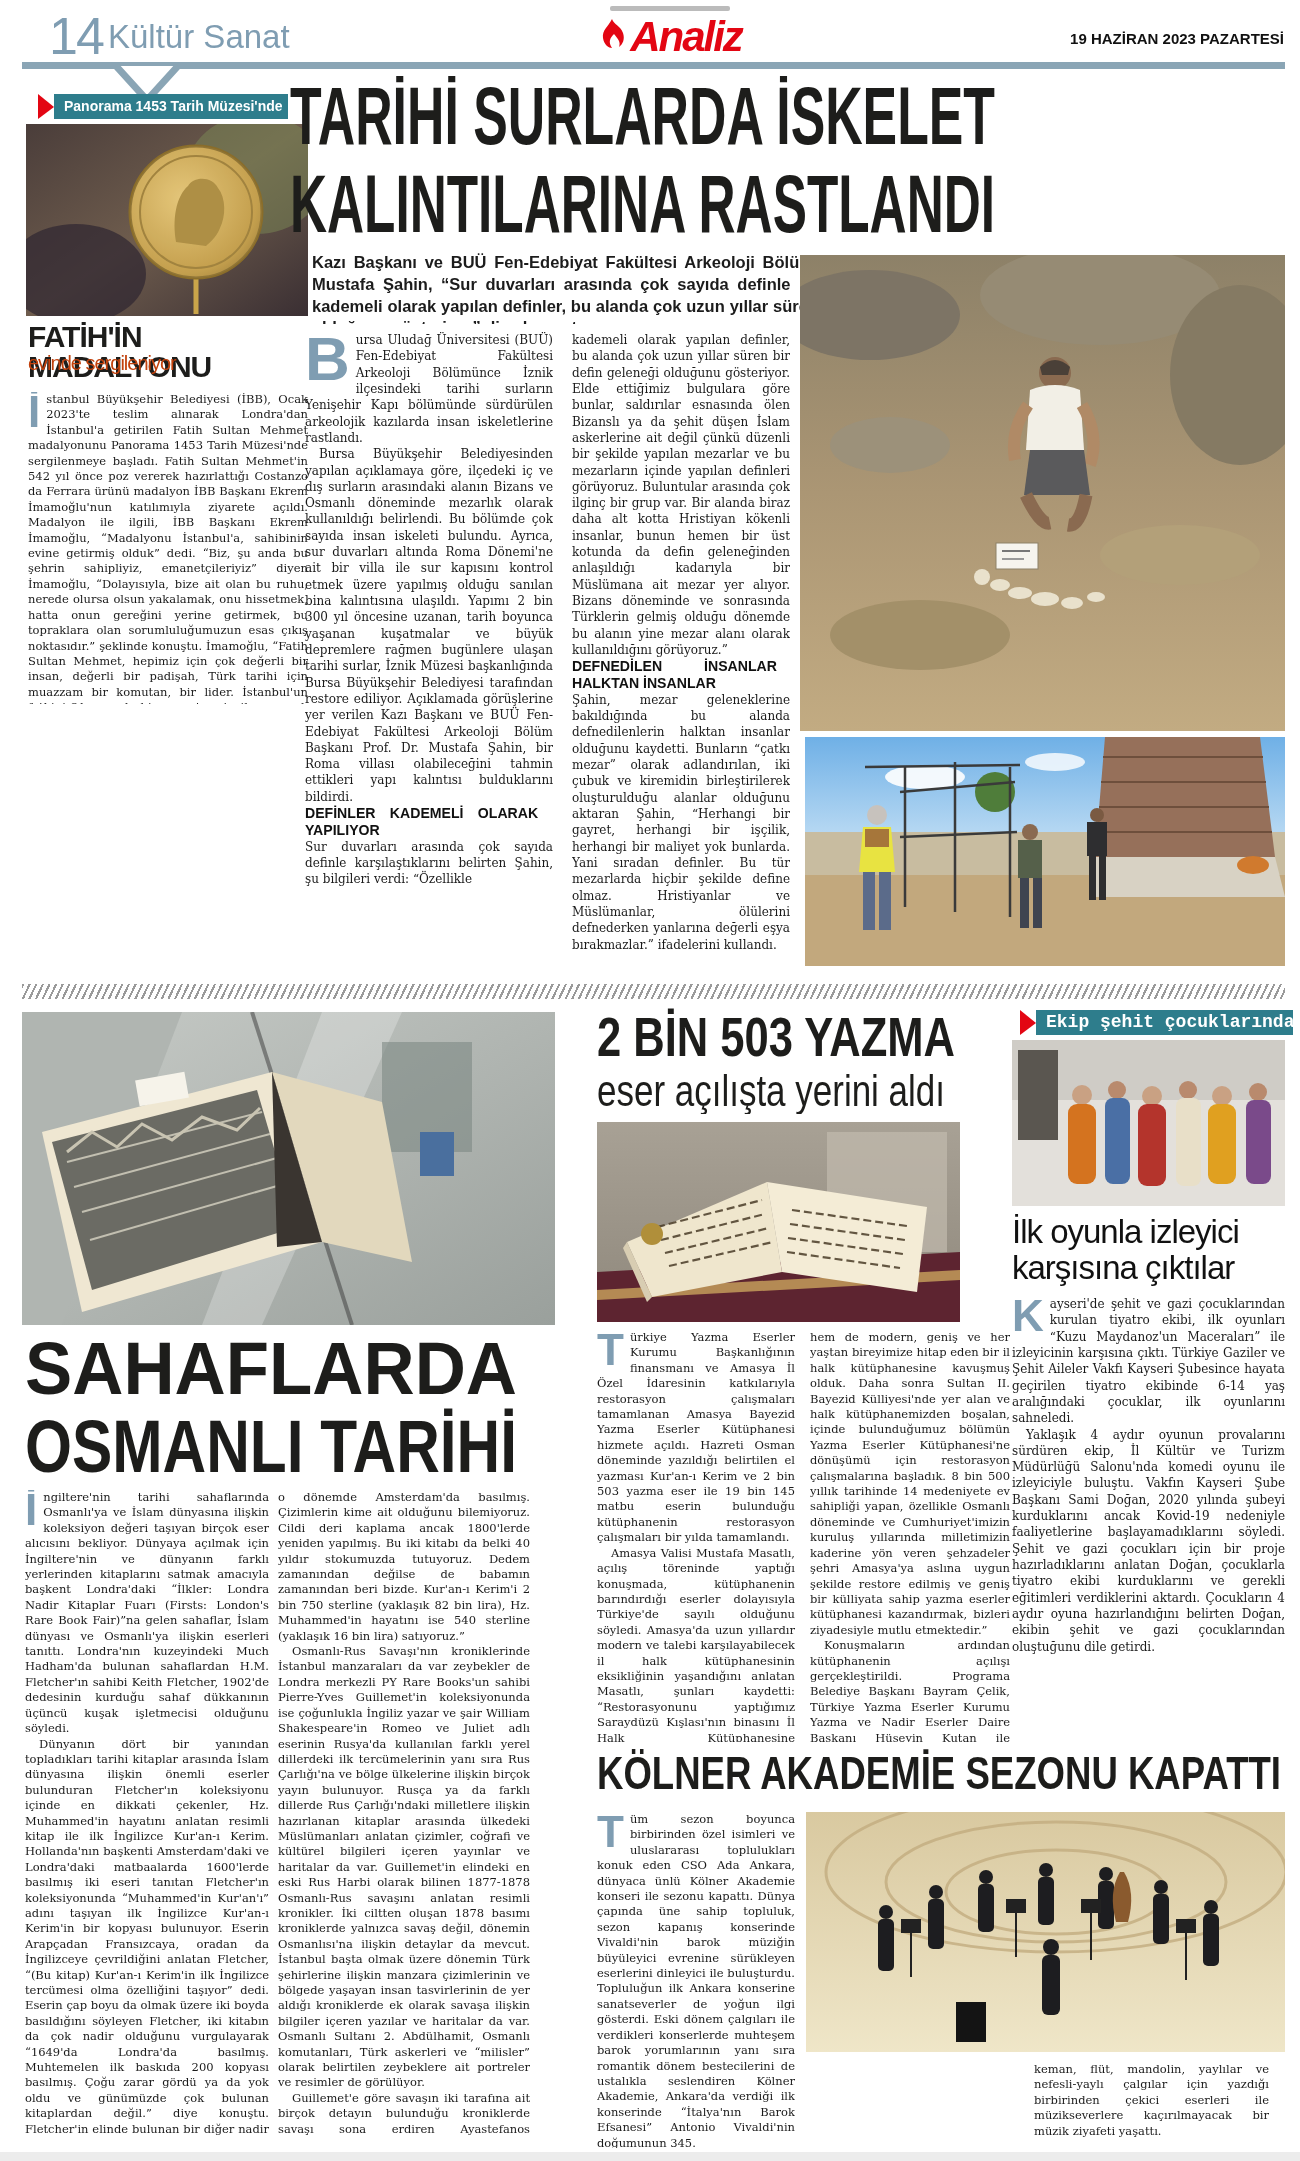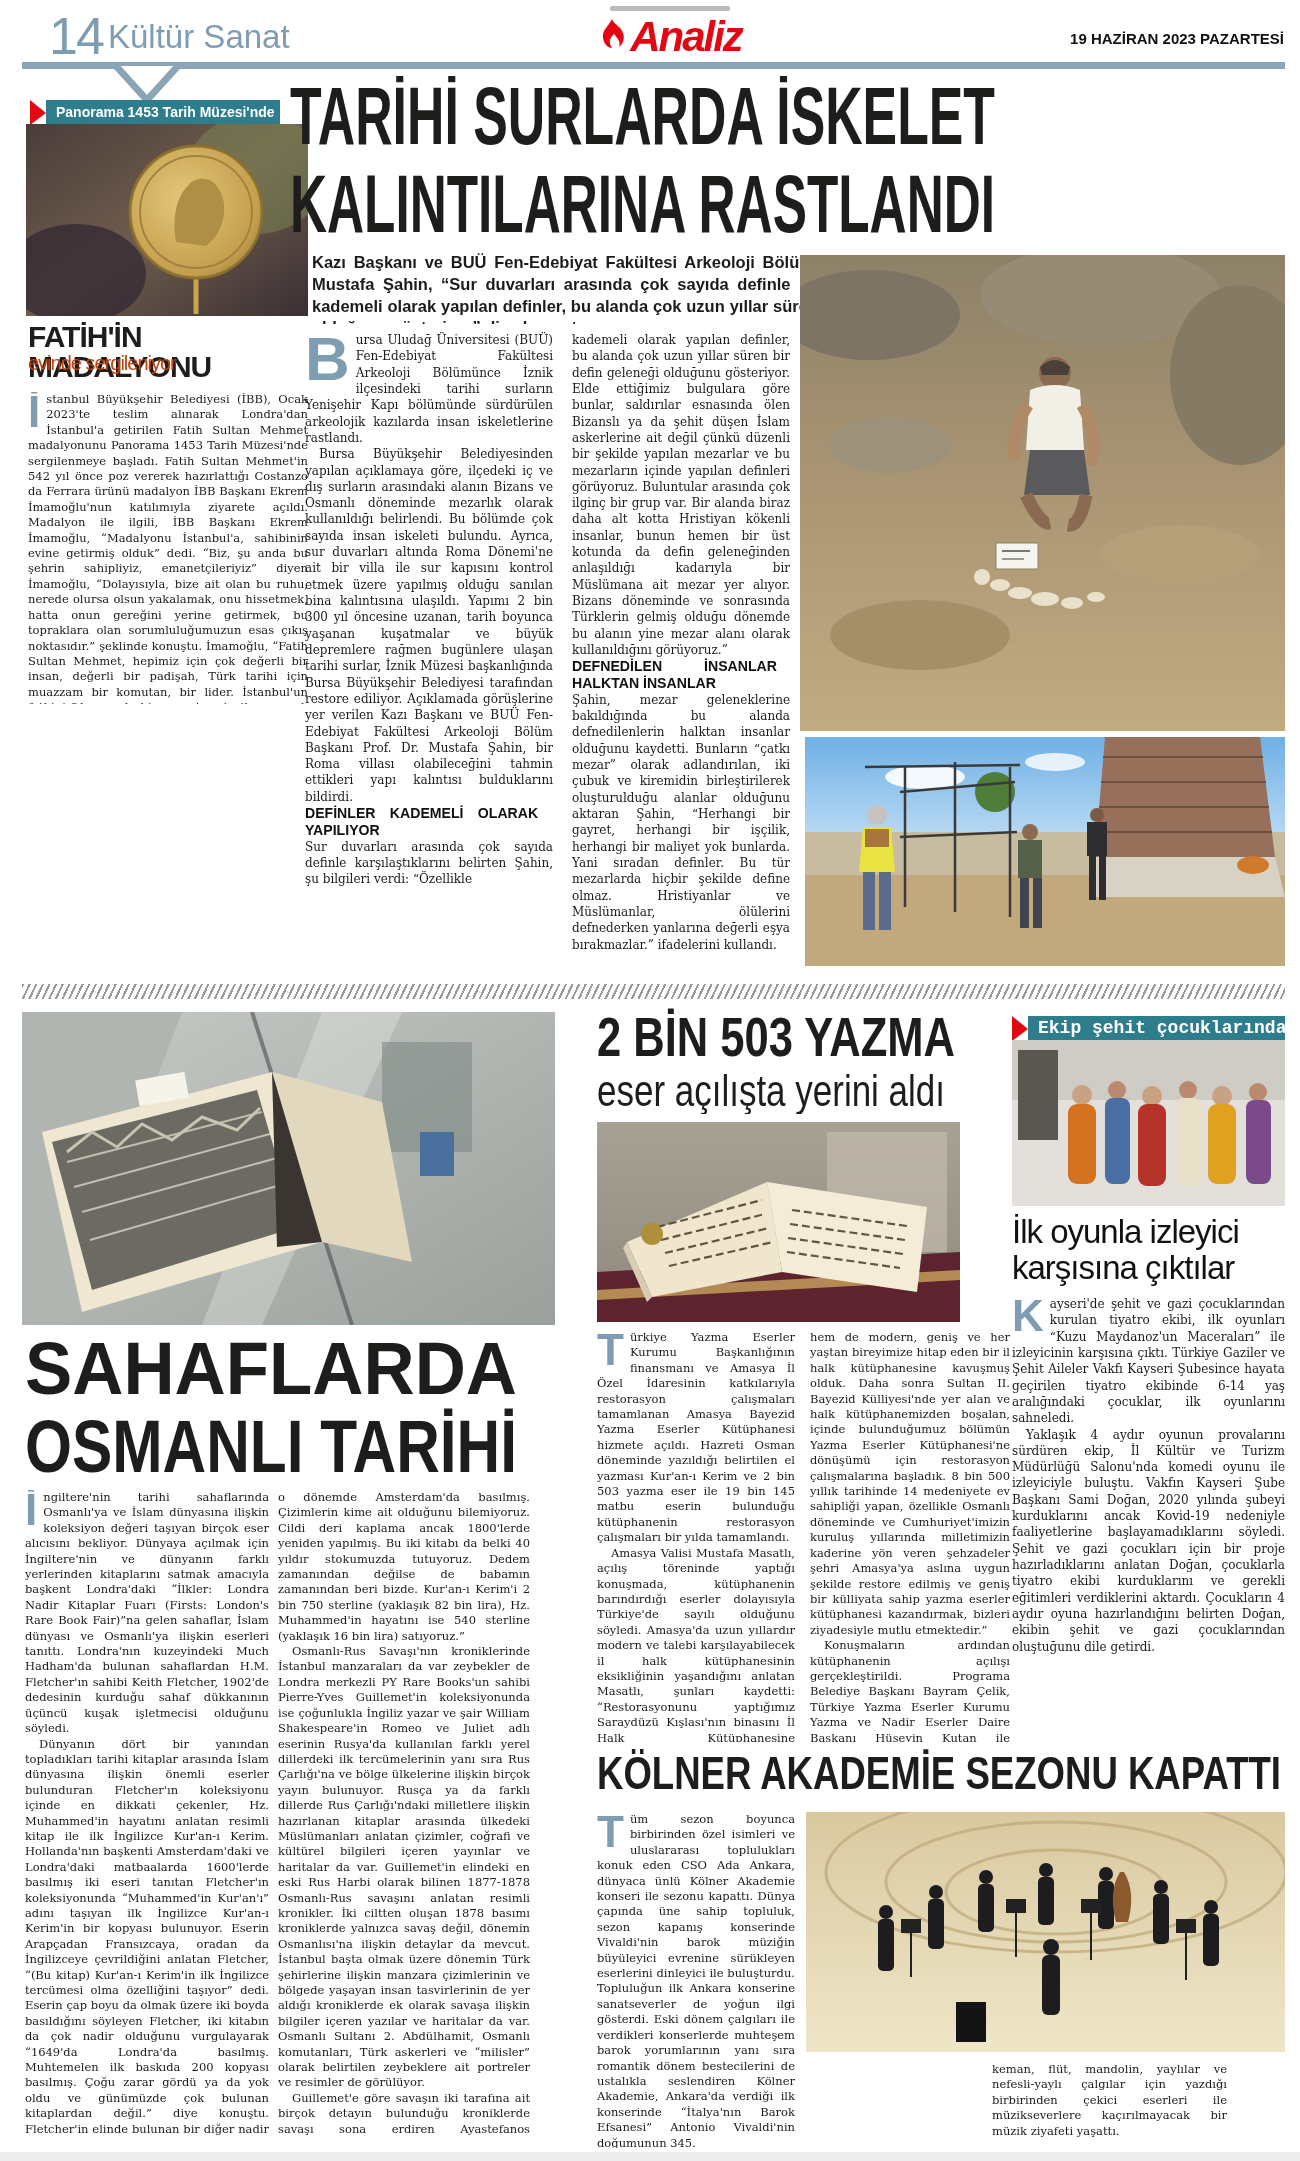--- a/index.html
+++ b/index.html
@@ -7,21 +7,21 @@
         font-family:"Liberation Sans",sans-serif;color:#1a1a1a;}
   .abs{position:absolute;}
   
   .pgnum{font-size:52px;font-weight:400;color:#7f9db2;letter-spacing:-2px;margin-left:13px;}
   .section-title{font-size:33px;font-weight:400;color:#7f9db2;}
   .brand{font-size:42px;font-weight:900;font-style:italic;color:#e30613;letter-spacing:-2px;}
   .brand-tagbar{width:120px;height:5px;background:#bbb;border-radius:2px;}
   .date{font-size:15px;font-weight:700;letter-spacing:0;color:#111;}
   .hrule{height:7px;background:#8aa5b5;}
   
-  .kicker{display:flex;align-items:center;height:36px;}
+  .kicker{display:flex;align-items:flex-start;height:36px;margin-left:8px;}
   .kicker .arrow{width:0;height:0;border-top:13px solid transparent;border-bottom:12px solid transparent;
                  border-left:16px solid #e30613;margin-top:0;}
   .kicker .box{background:#2e7d8c;color:#fff;font-weight:700;font-size:14px;line-height:25px;
                padding:0 10px;flex:1;white-space:nowrap;overflow:hidden;}
   
   svg text.h-black{font-family:"Liberation Sans",sans-serif;font-weight:900;fill:#1d1d1b;}
   svg text.h-light{font-family:"Liberation Sans",sans-serif;font-weight:400;fill:#1d1d1b;}
   .standfirst{font-size:16.5px;font-weight:700;line-height:1.32;color:#1c1c1c;text-align:justify;}
   .subtitle2{font-size:33px;font-weight:400;color:#111;line-height:1.08;letter-spacing:-1px;}
   .sb-title1{font-size:30px;font-weight:800;color:#1d1d1b;letter-spacing:-1px;line-height:1.0;}
@@ -397,18 +397,18 @@
           <rect x="201" y="88" width="18" height="12" fill="#222"></rect>
         <line x1="285" y1="100" x2="285" y2="148"></line>
           <rect x="276" y="88" width="18" height="12" fill="#222"></rect>
         <line x1="380" y1="120" x2="380" y2="168"></line>
           <rect x="371" y="108" width="18" height="12" fill="#222"></rect>
       </g>
       <rect x="150" y="190" width="30" height="40" fill="#141414"></rect>
     </g>
   </svg>
 
-  <div class="abs body" style="left:992px;top:2062px;width:235px;height:92px;">
+  <div class="abs body" style="left:1034px;top:2062px;width:235px;height:92px;">
     <p class="first">keman, flüt, mandolin, yaylılar ve nefesli-yaylı çalgılar için yazdığı birbirinden çekici eserleri ile müzikseverlere kaçırılmayacak bir müzik ziyafeti yaşattı.</p>
   </div>
 
   <div class="abs footer-strip" style="left:0;right:0;top:2152px;height:9px;"></div>
 </div>
 
 </body></html>

